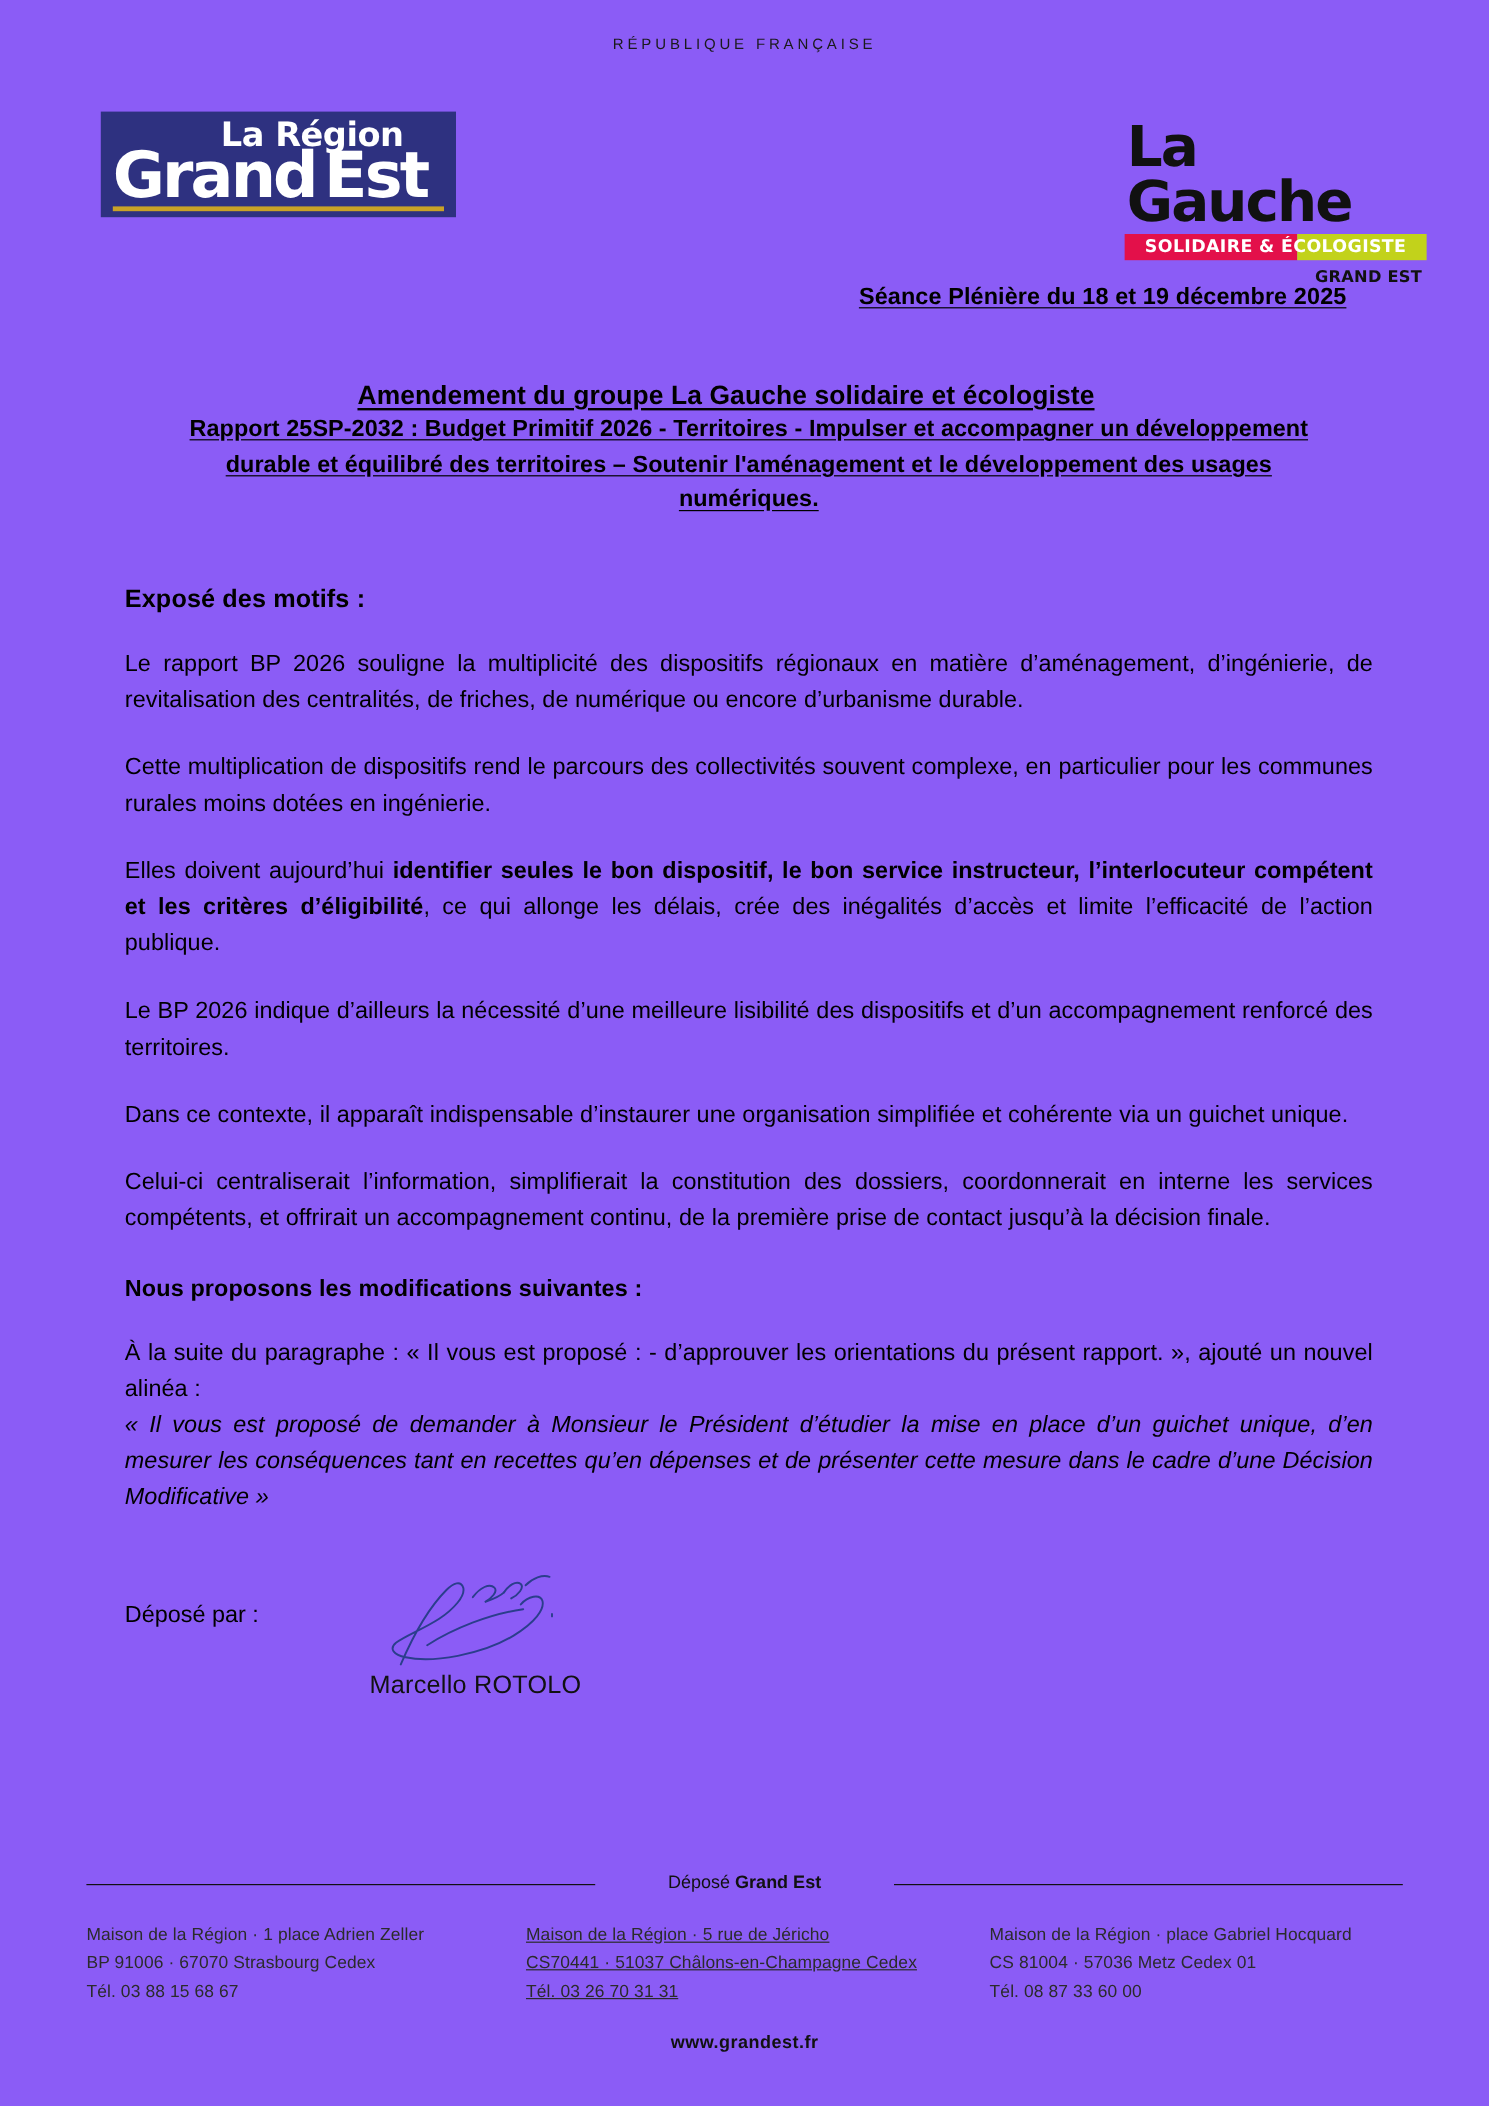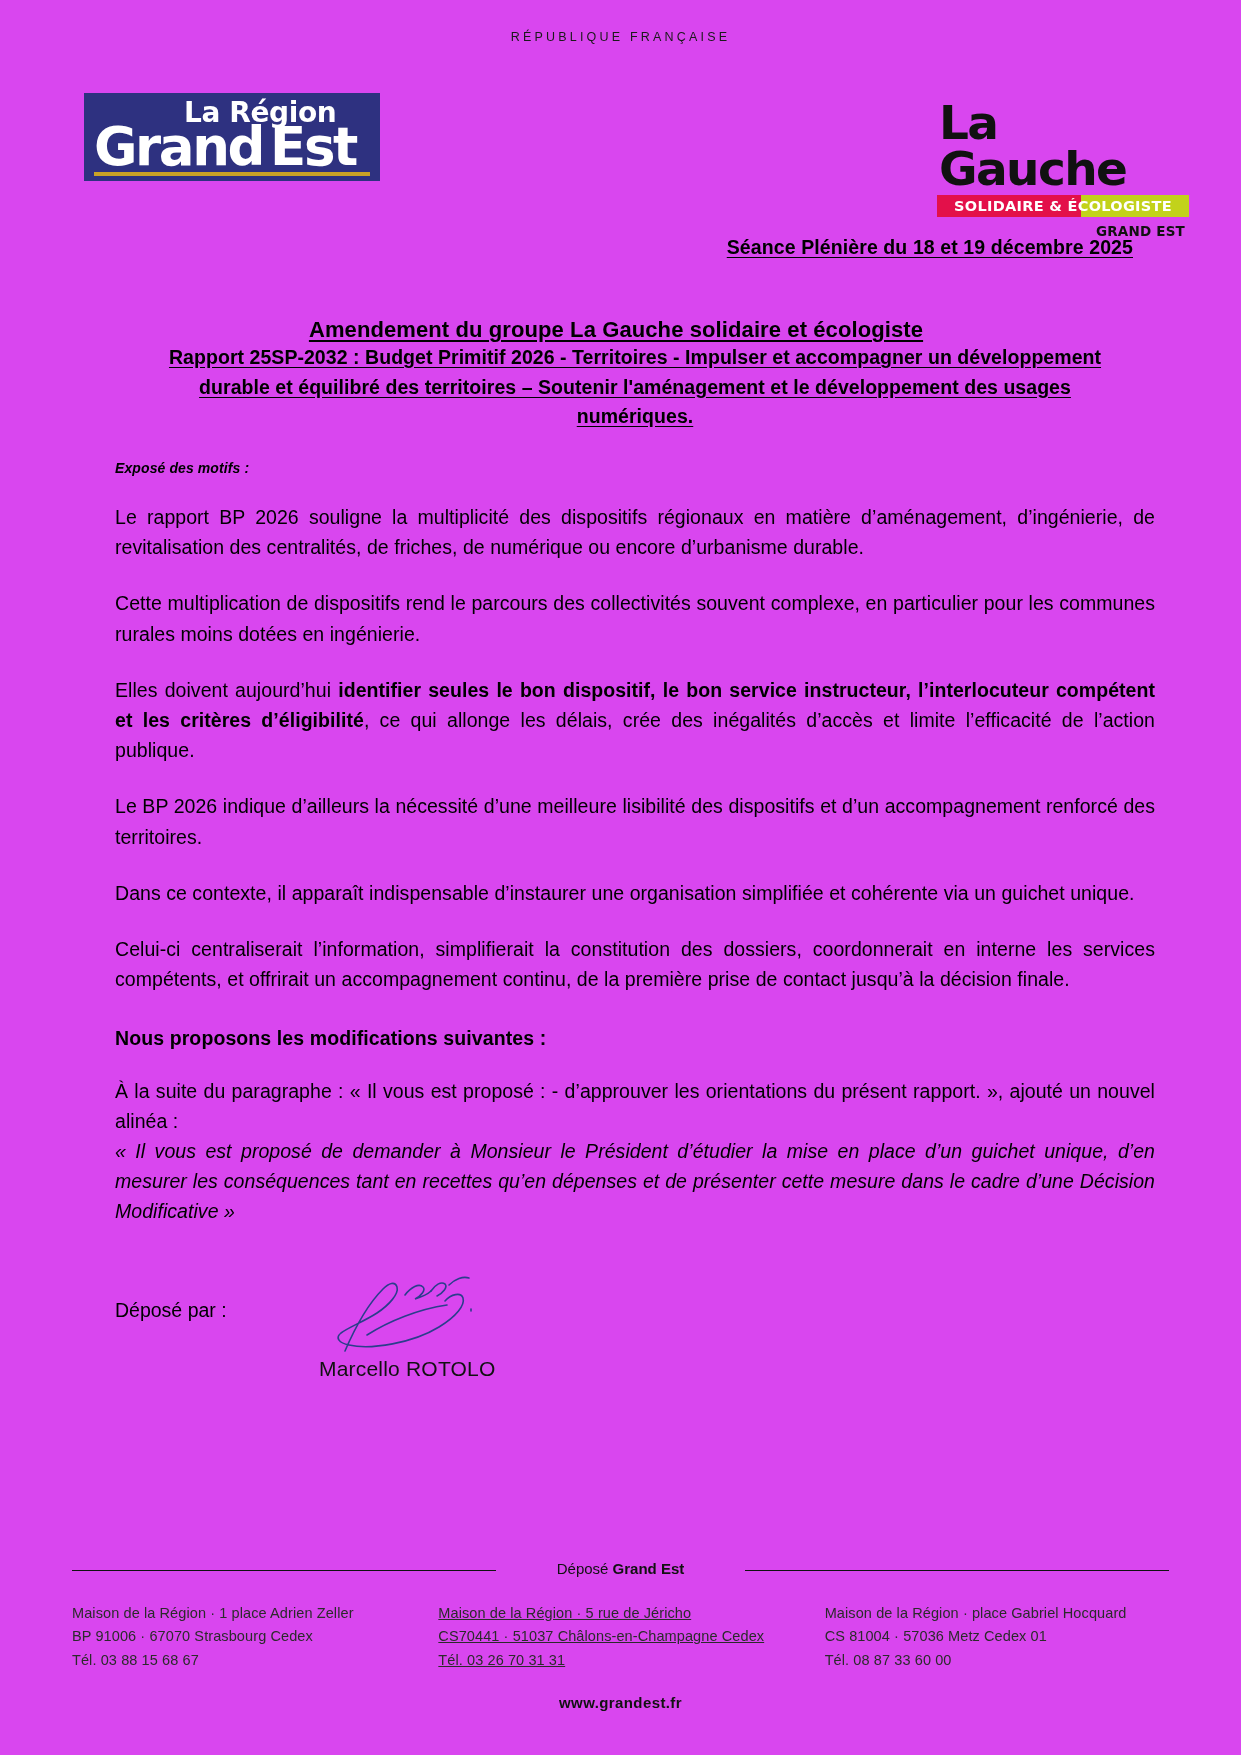--- a/index.html
+++ b/index.html
@@ -10,21 +10,21 @@
   }
   body {
     font-family: "Liberation Sans", "DejaVu Sans", sans-serif;
     color: #000000;
   }
   .page {
     position: relative;
     width: 1241px;
     height: 1755px;
     margin: 0 auto;
-    background: #d946ef;
+    background: #8b5cf6;
     overflow: hidden;
     box-sizing: border-box;
   }
 
   
   .republique {
     position: absolute;
     top: 30px;
     left: 0;
     width: 1241px;
@@ -138,21 +138,21 @@
     font-weight: 700;
     font-size: 13.5px;
     letter-spacing: 0.2px;
     color: #111111;
     padding-right: 4px;
   }
 
   
   .content {
     position: absolute;
-    left: 115px;
+    left: 104px;
     top: 236px;
     width: 1040px;
   }
   .seance {
     text-align: right;
     font-weight: 700;
     font-size: 19.5px;
     text-decoration: underline;
     text-underline-offset: 3px;
     padding-right: 22px;
@@ -173,24 +173,23 @@
     font-weight: 700;
     font-size: 19.5px;
     text-decoration: underline;
     text-underline-offset: 3px;
     line-height: 1.52;
     letter-spacing: 0.05px;
     padding: 0 46px 0 46px;
   }
   .expose {
     font-weight: 700;
-    font-size: 14px;
-    margin-top: 28px;
-    letter-spacing: 0.1px;
-    font-style: italic;
+    font-size: 21px;
+    margin-top: 56px;
+    letter-spacing: 0.1px;
   }
   p.para {
     font-size: 19.5px;
     line-height: 1.55;
     text-align: justify;
     margin: 26px 0 0 0;
     letter-spacing: 0.05px;
   }
   p.para b { font-weight: 700; }
   .propositions {

